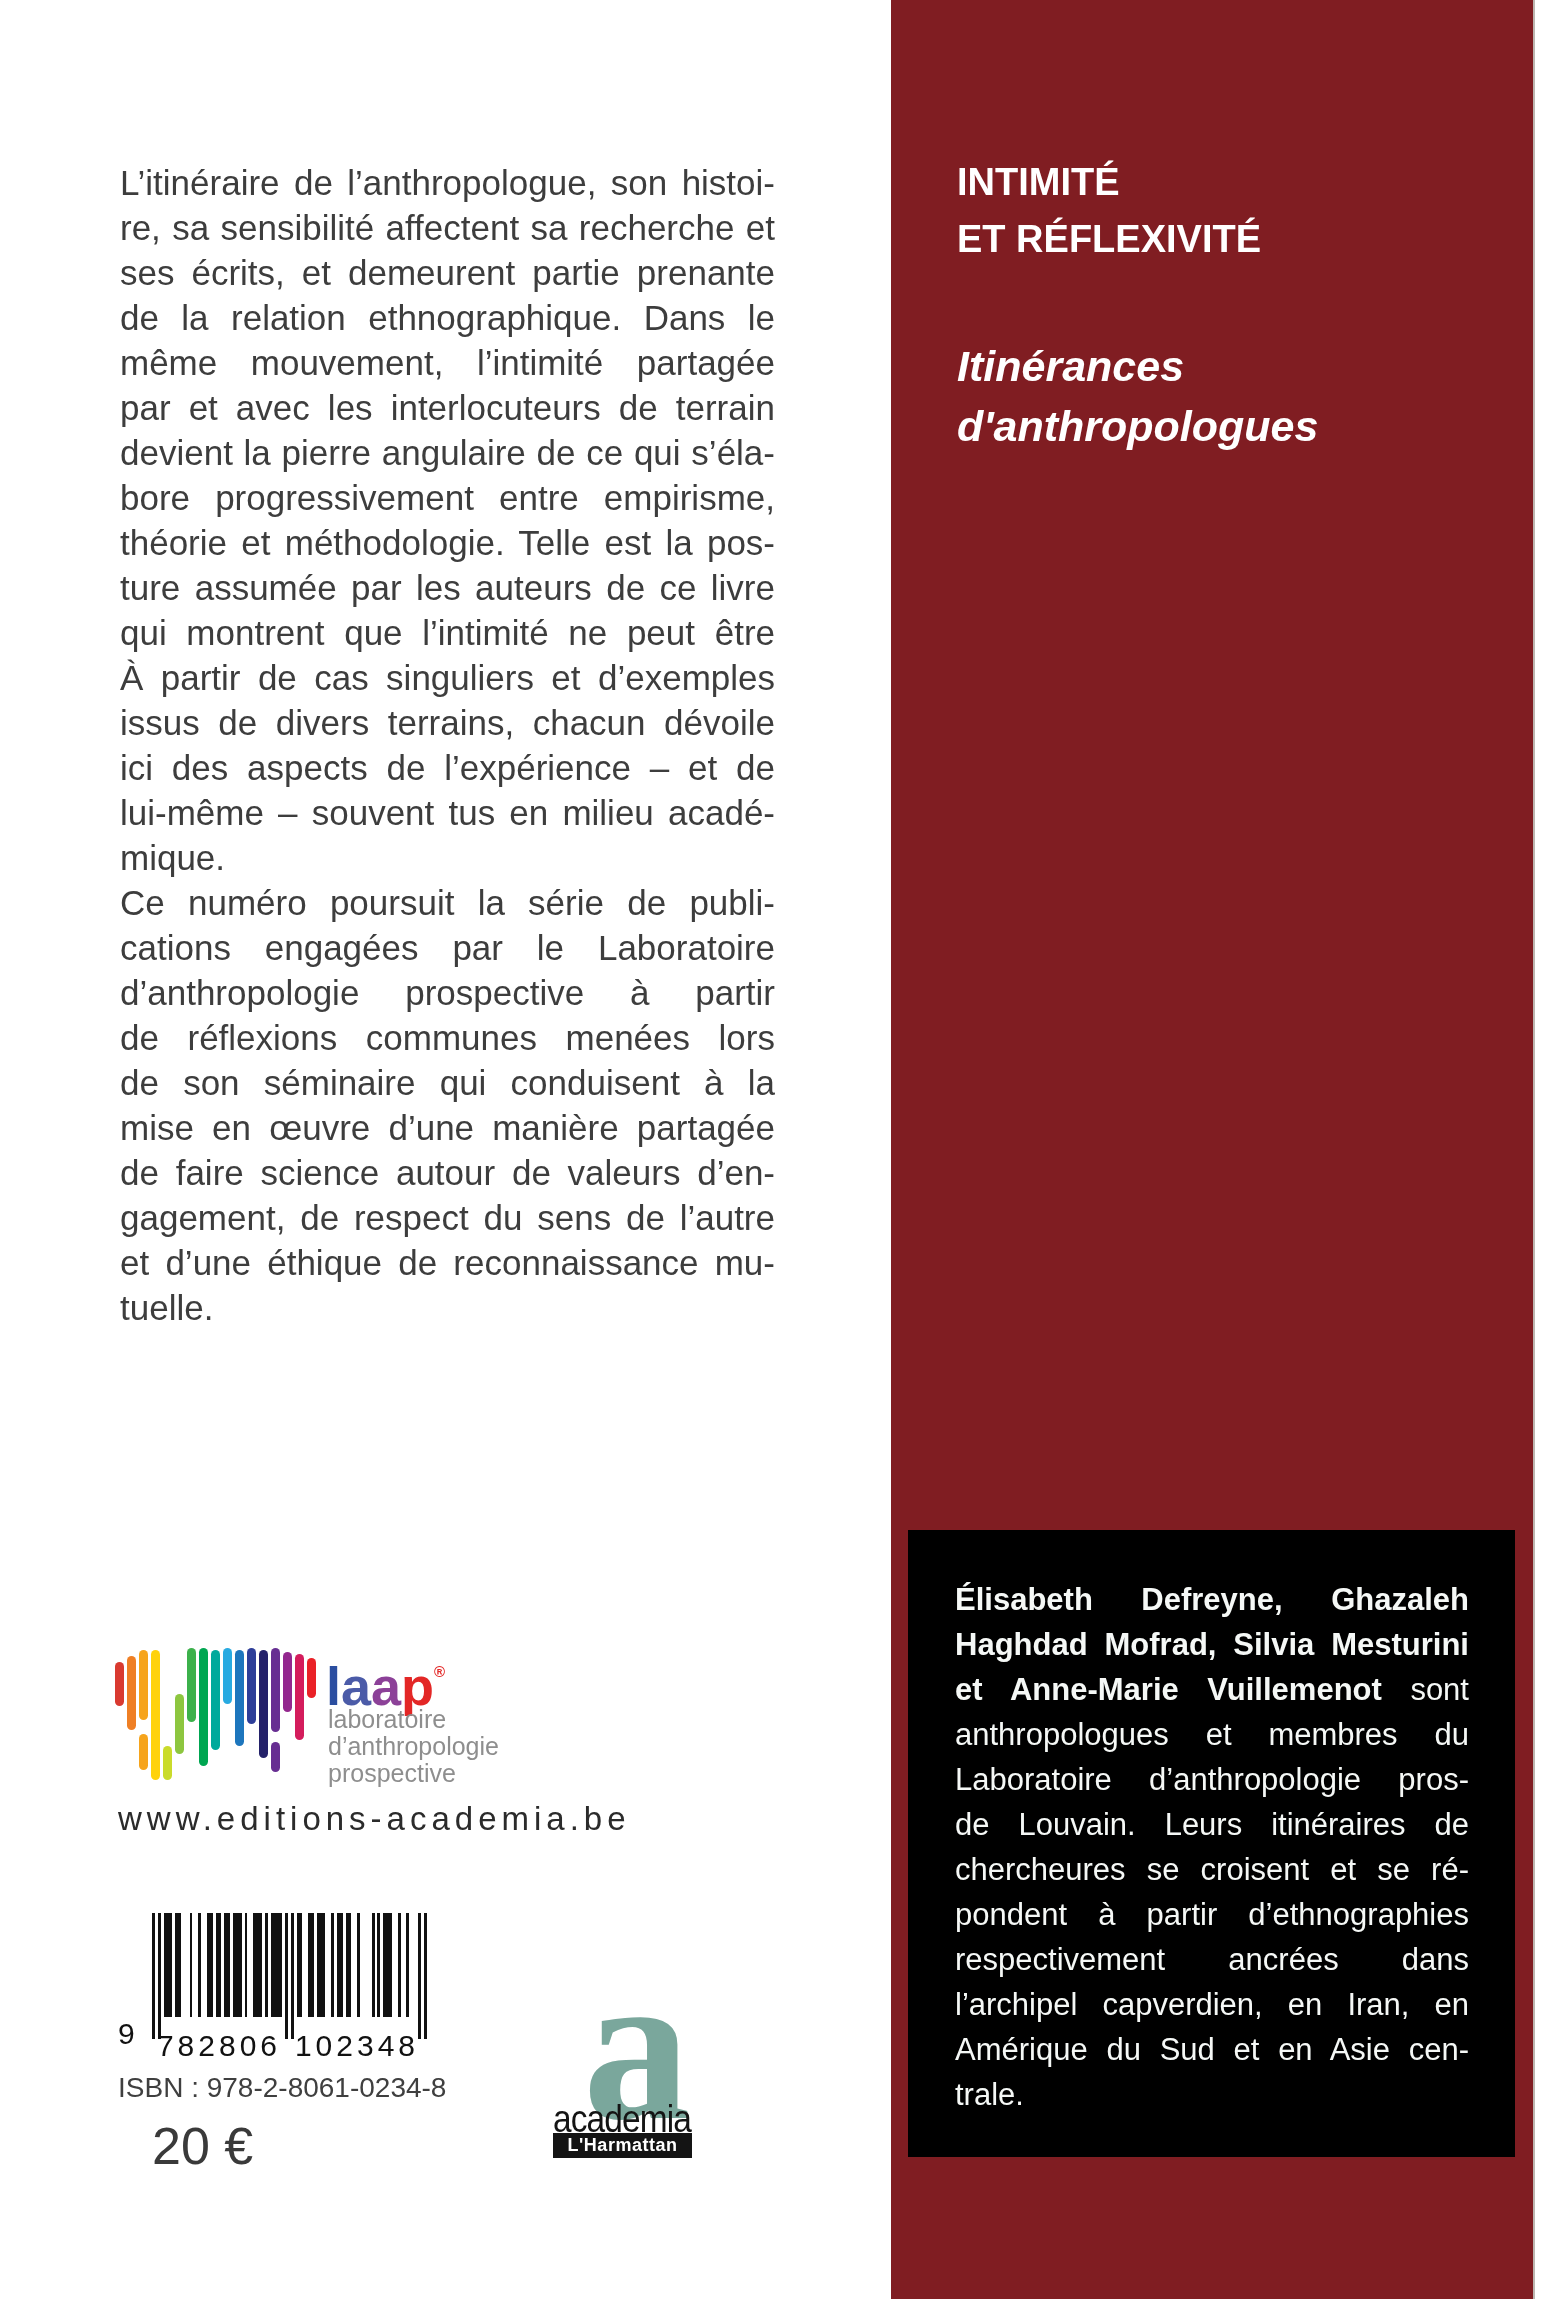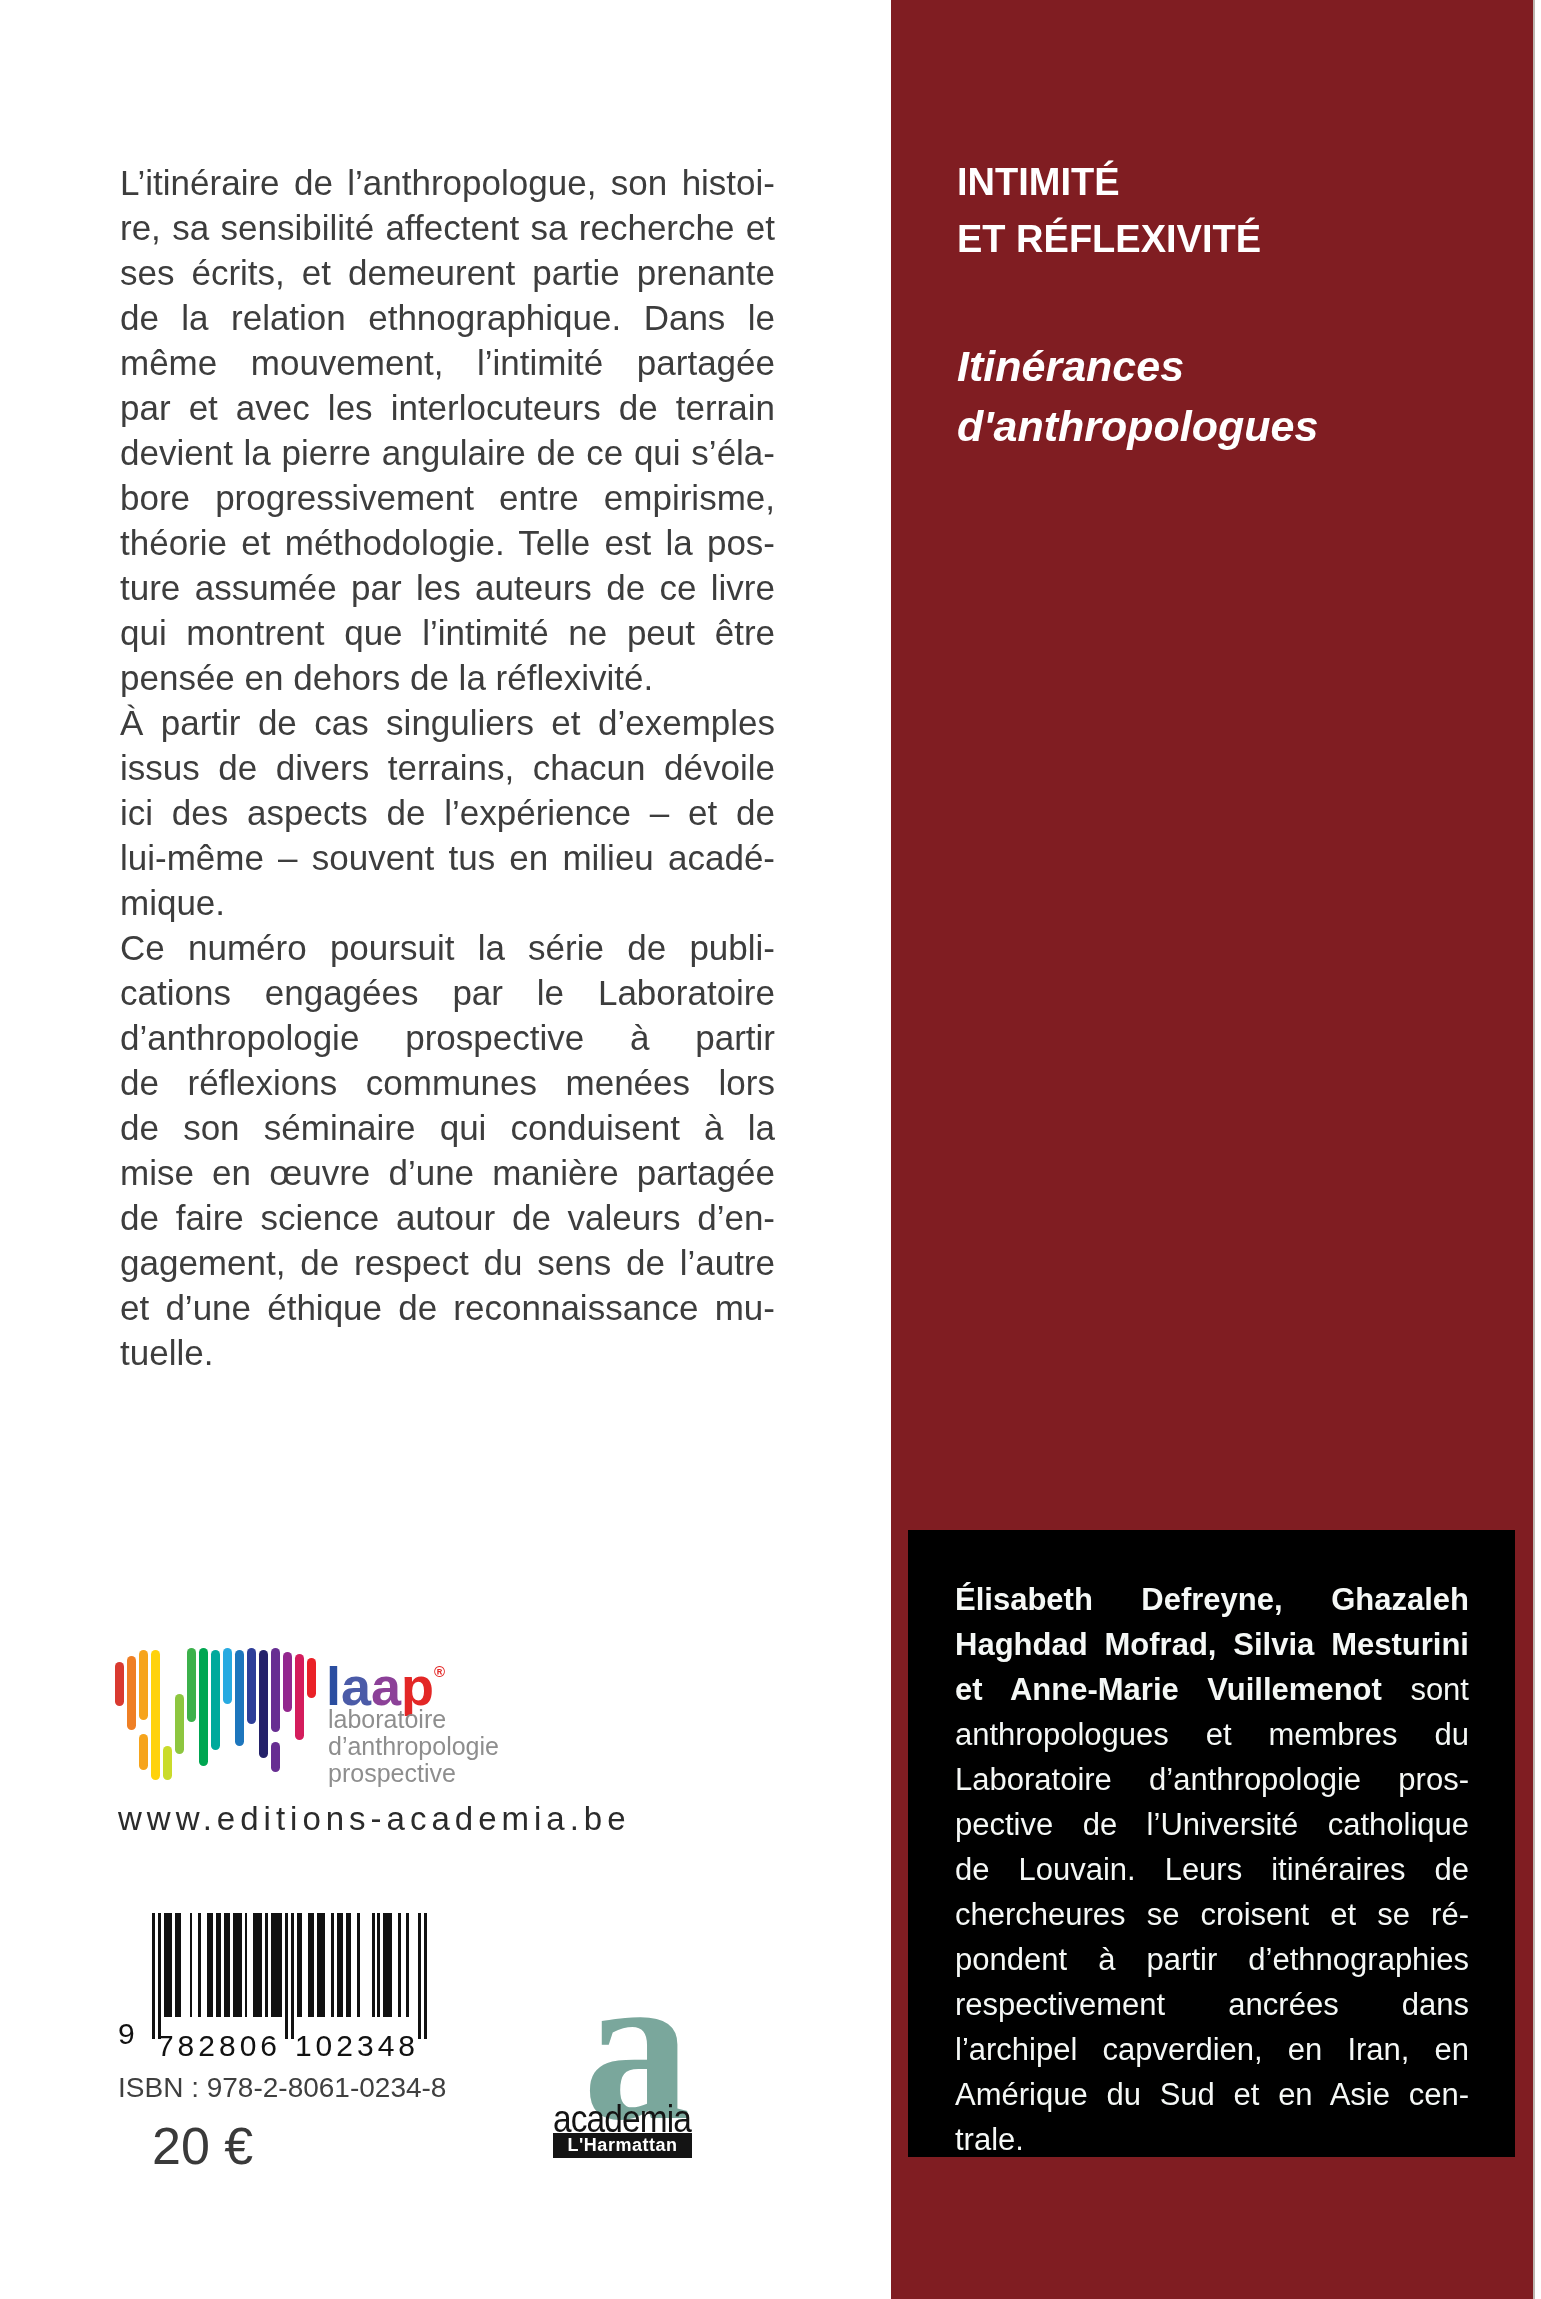--- a/index.html
+++ b/index.html
@@ -71,21 +71,20 @@
       <div class="pline">re, sa sensibilité affectent sa recherche et</div>
       <div class="pline">ses écrits, et demeurent partie prenante</div>
       <div class="pline">de la relation ethnographique. Dans le</div>
       <div class="pline">même mouvement, l’intimité partagée</div>
       <div class="pline">par et avec les interlocuteurs de terrain</div>
       <div class="pline">devient la pierre angulaire de ce qui s’éla-</div>
       <div class="pline">bore progressivement entre empirisme,</div>
       <div class="pline">théorie et méthodologie. Telle est la pos-</div>
       <div class="pline">ture assumée par les auteurs de ce livre</div>
       <div class="pline">qui montrent que l’intimité ne peut être</div>
-      <div class="pline end">pensée en dehors de la réflexivité.</div>
       <div class="pline">À partir de cas singuliers et d’exemples</div>
       <div class="pline">issus de divers terrains, chacun dévoile</div>
       <div class="pline">ici des aspects de l’expérience – et de</div>
       <div class="pline">lui-même – souvent tus en milieu acadé-</div>
       <div class="pline end">mique.</div>
       <div class="pline">Ce numéro poursuit la série de publi-</div>
       <div class="pline">cations engagées par le Laboratoire</div>
       <div class="pline">d’anthropologie prospective à partir</div>
       <div class="pline">de réflexions communes menées lors</div>
       <div class="pline">de son séminaire qui conduisent à la</div>
@@ -283,21 +282,20 @@
       <div>Itinérances</div>
       <div>d'anthropologues</div>
     </div>
     <div class="bio-box" style="background: #000000;">
       <div class="bio" id="bio" style="color: rgb(245, 248, 246);">
           <div class="bioline"><span class="b">Élisabeth Defreyne, Ghazaleh</span></div>
           <div class="bioline"><span class="b">Haghdad Mofrad, Silvia Mesturini</span></div>
           <div class="bioline"><span class="b">et Anne-Marie Vuillemenot</span><span> sont</span></div>
           <div class="bioline"><span>anthropologues et membres du</span></div>
           <div class="bioline"><span>Laboratoire d’anthropologie pros-</span></div>
-          <div class="bioline"><span>pective de l’Université catholique</span></div>
           <div class="bioline"><span>de Louvain. Leurs itinéraires de</span></div>
           <div class="bioline"><span>chercheures se croisent et se ré-</span></div>
           <div class="bioline"><span>pondent à partir d’ethnographies</span></div>
           <div class="bioline"><span>respectivement ancrées dans</span></div>
           <div class="bioline"><span>l’archipel capverdien, en Iran, en</span></div>
           <div class="bioline"><span>Amérique du Sud et en Asie cen-</span></div>
           <div class="bioline end"><span>trale.</span></div>
         </div>
     </div>
   </div>

